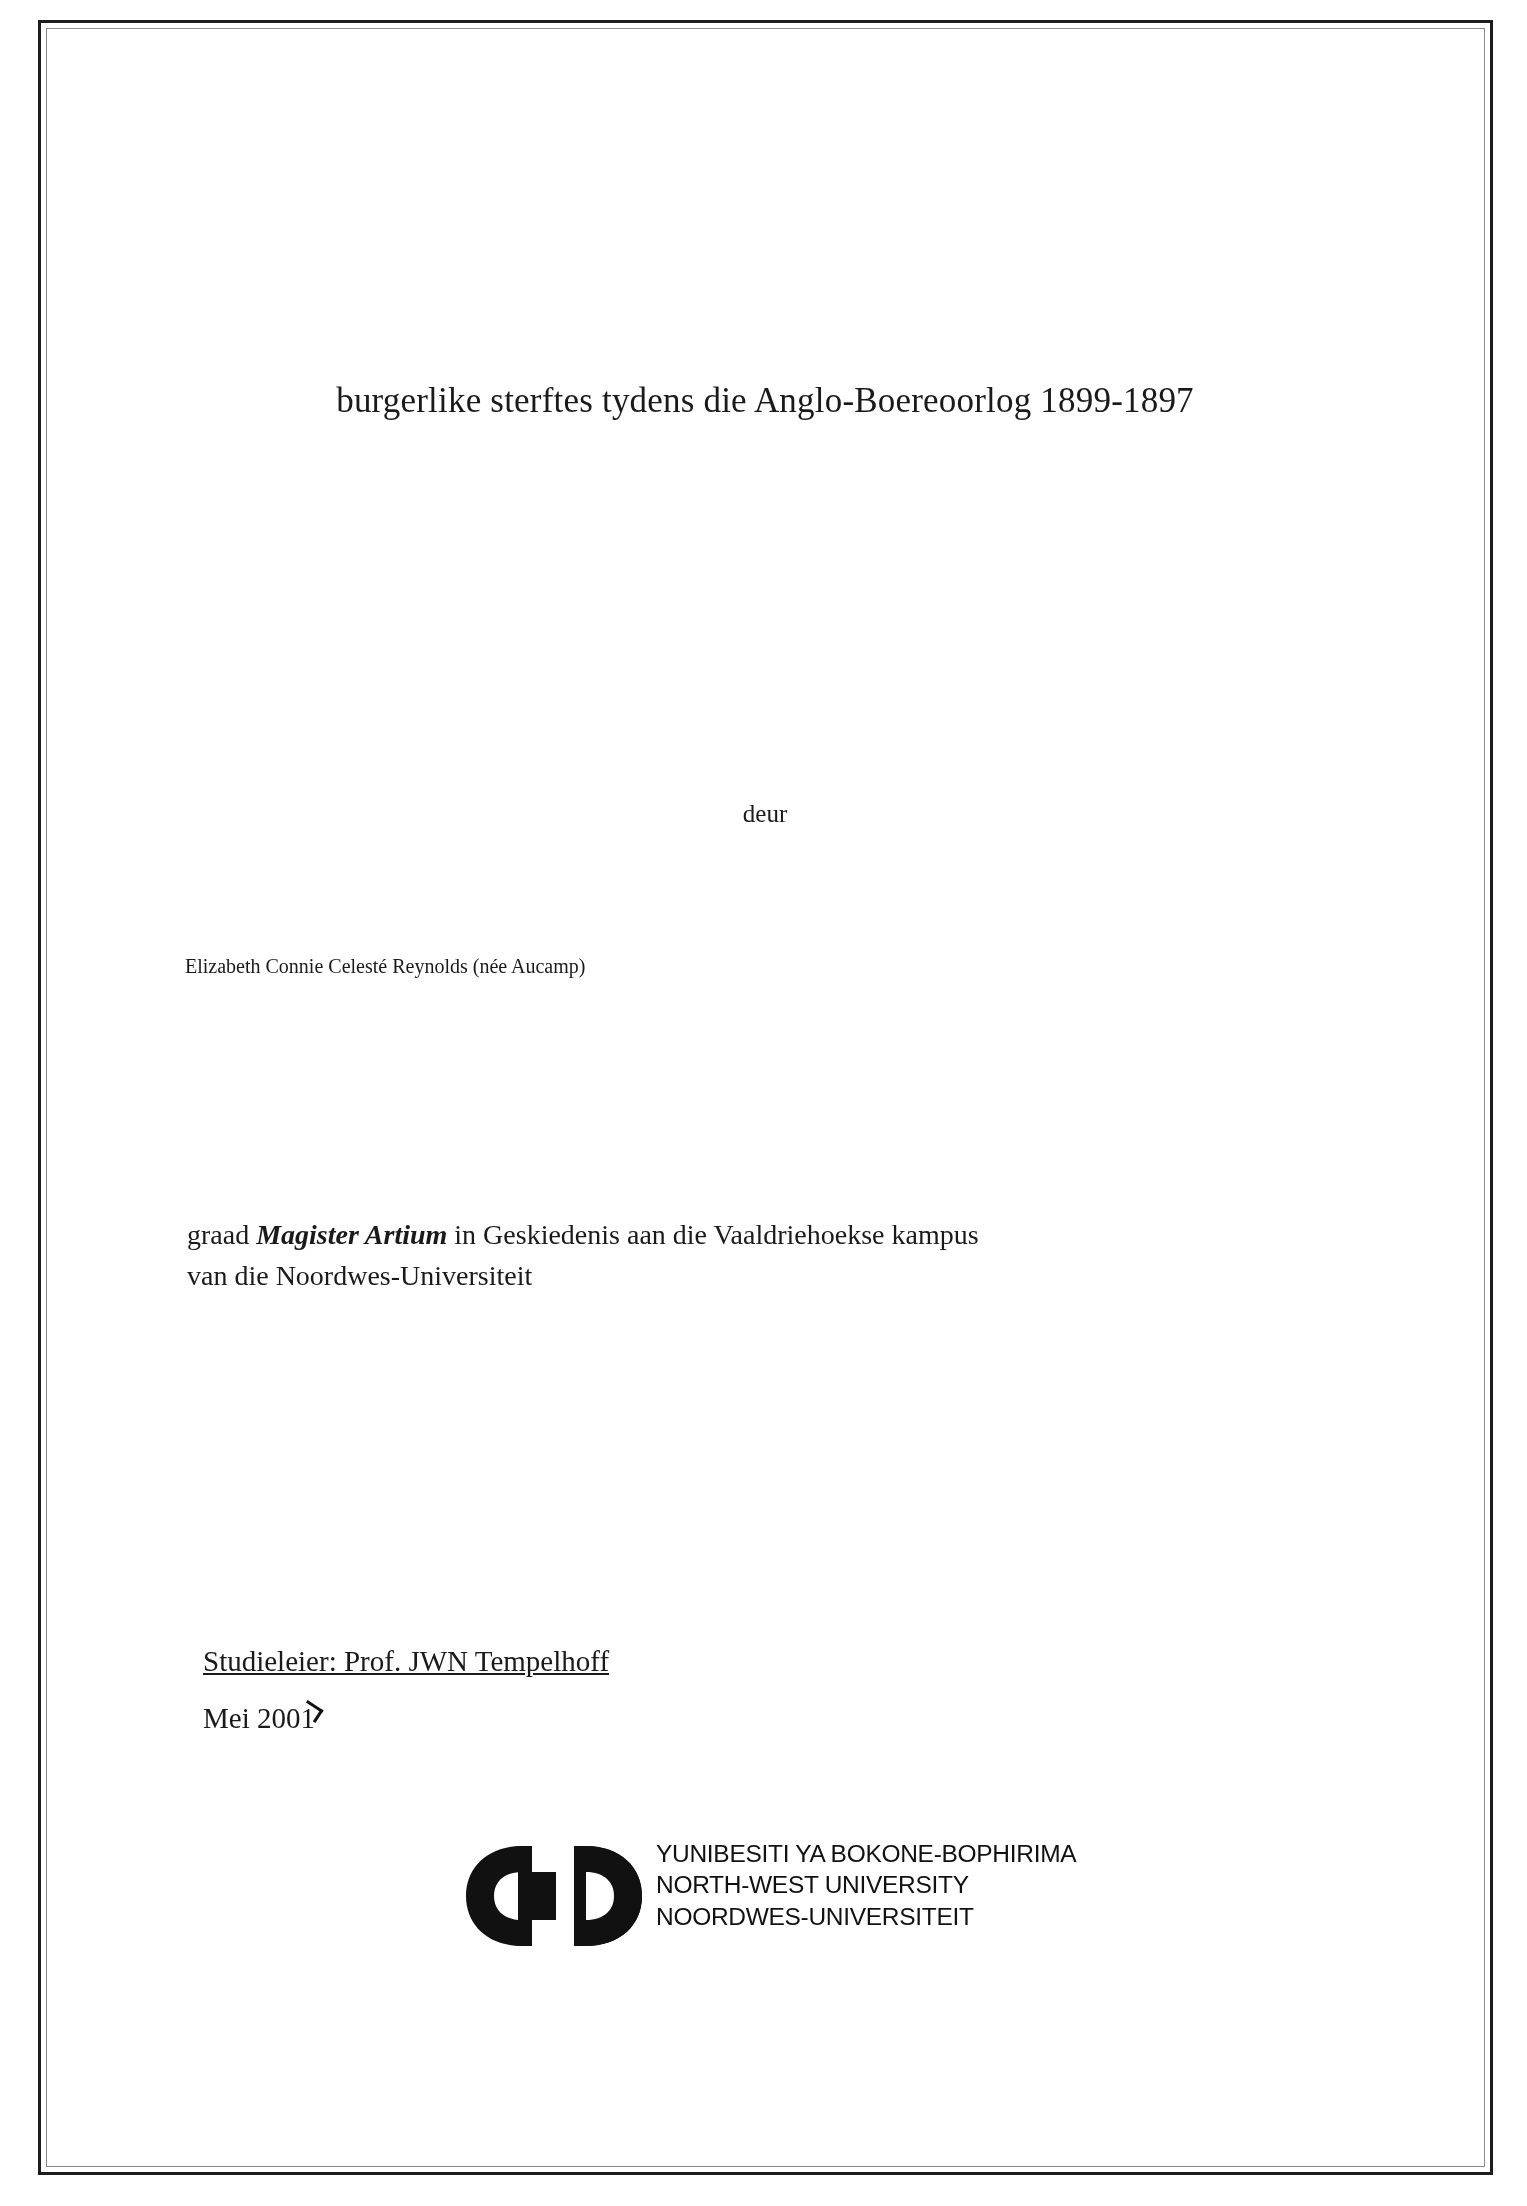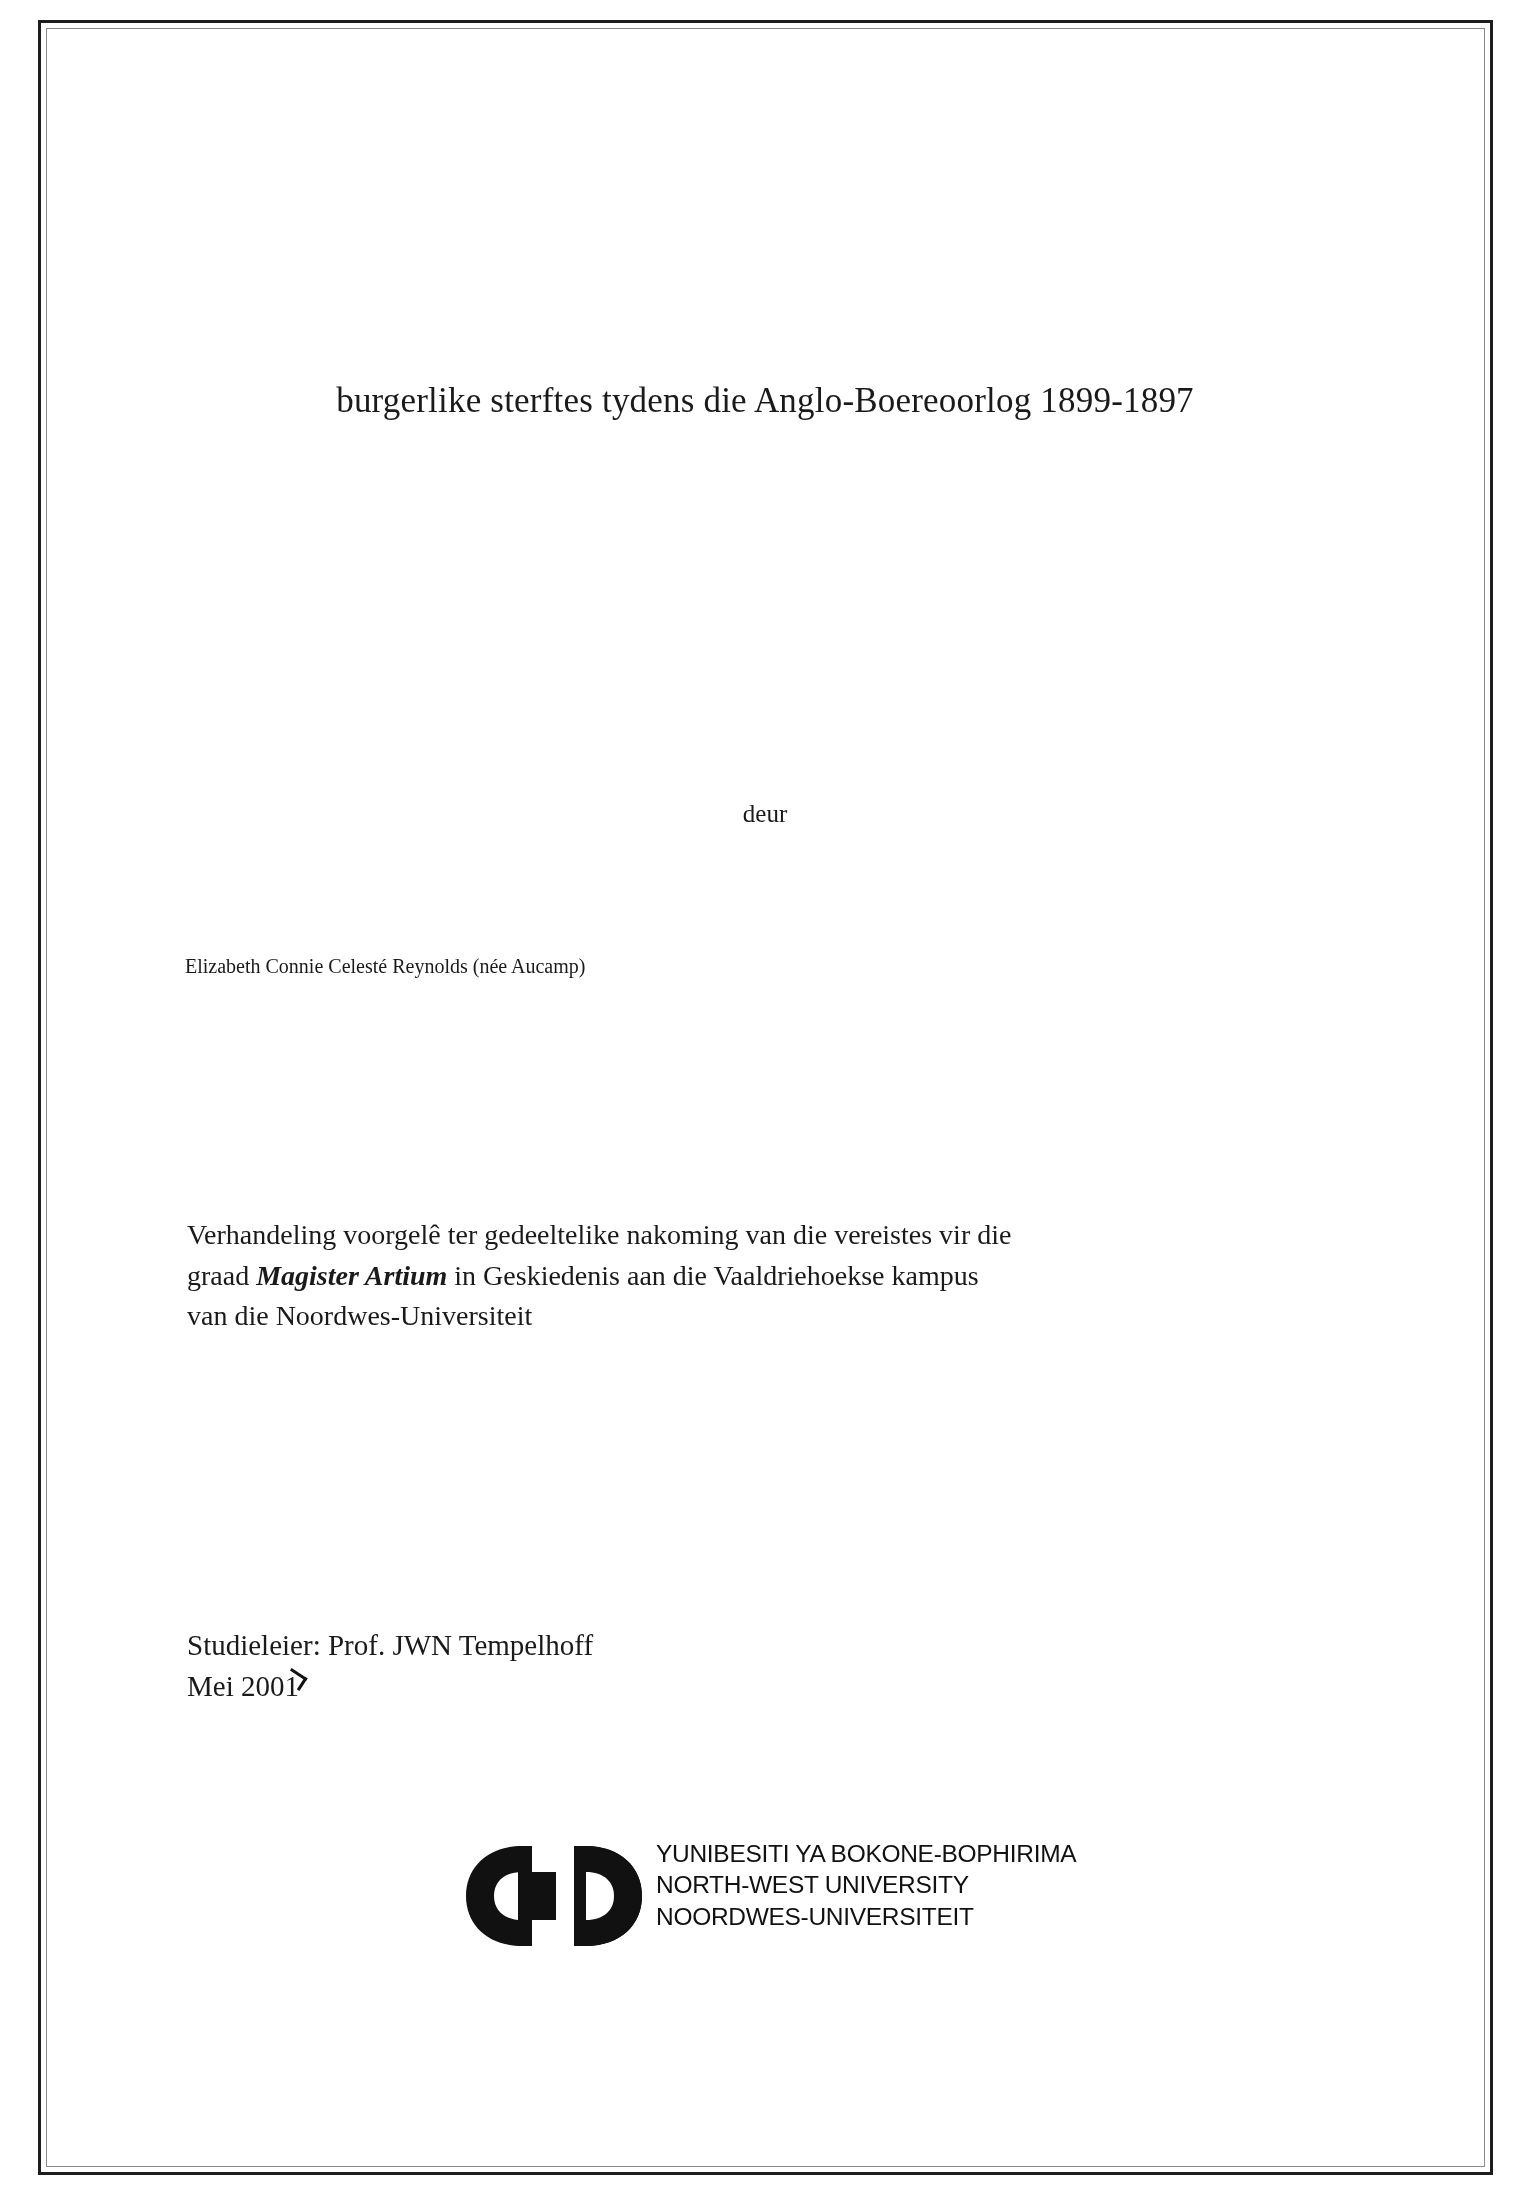--- a/index.html
+++ b/index.html
@@ -82,21 +82,21 @@
   .statement .just { text-align: justify; }
   .statement .it { font-style: italic; font-weight: bold; }
   .supervisor {
     position: absolute;
     left: 2px;
     top: 1625px;
     width: 900px;
     font-size: 29px;
     line-height: 1.42;
   }
-  .supervisor p { margin: 0; }
+  .supervisor p { margin: 16px; text-decoration: underline; }
   .date-wrap { position: relative; display: inline-block; }
   .date-mark {
     position: absolute;
     right: -6px;
     top: 6px;
     width: 16px;
     height: 12px;
     border-top: 3px solid #111;
     border-right: 3px solid #111;
     transform: rotate(33deg);
@@ -141,21 +141,20 @@
 
     <div class="title">
       <span class="title-line">burgerlike sterftes tydens die Anglo-Boereoorlog 1899-1897</span>
     </div>
 
     <div class="deur">deur</div>
 
     <div class="author">Elizabeth Connie Celesté Reynolds (née Aucamp)</div>
 
     <div class="statement">
-      <p class="just">Verhandeling voorgelê ter gedeeltelike nakoming van die vereistes vir die</p>
       <p><span>graad </span><span class="it">Magister Artium</span><span> in Geskiedenis aan die Vaaldriehoekse kampus</span></p>
       <p>van die Noordwes-Universiteit</p>
     </div>
 
     <div class="supervisor">
       <p>Studieleier: Prof. JWN Tempelhoff</p>
       <p><span class="date-wrap"><span>Mei 2001</span><span class="date-mark"></span></span></p>
     </div>
 
     <div class="logo-block">

